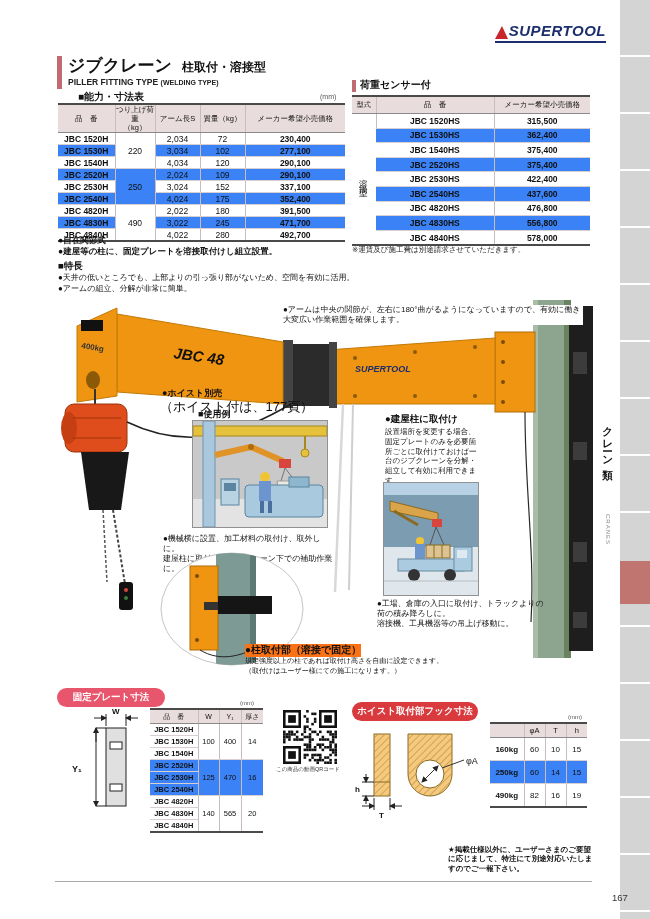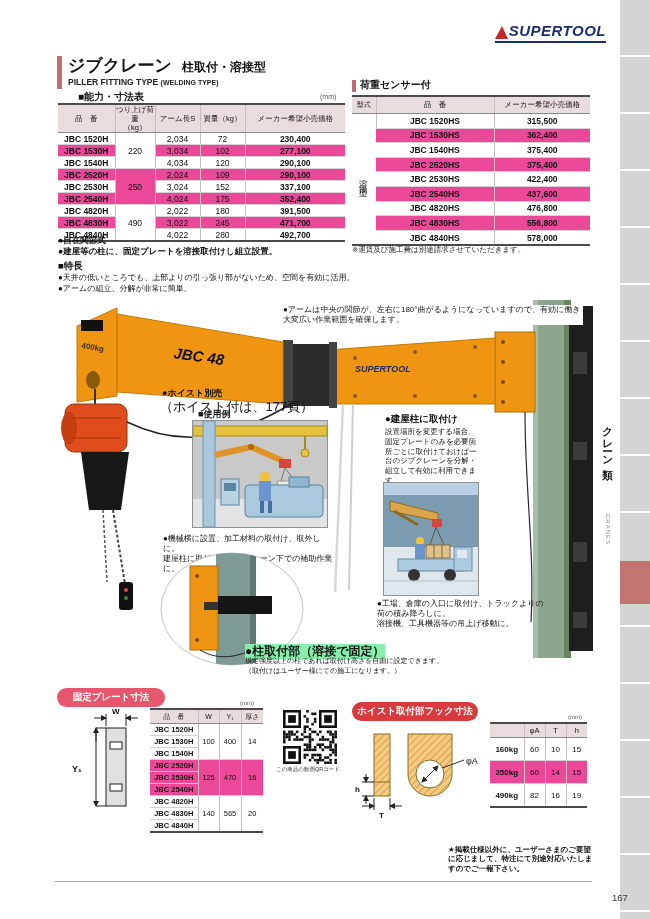--- a/index.html
+++ b/index.html
@@ -31,21 +31,21 @@
   .title-en{position:absolute;left:68px;top:77px;font-size:8.5px;font-weight:bold;color:#222;}
   .title-en-sub{font-size:7px;}
 
   
   table.dtable{border-collapse:collapse;table-layout:fixed;background:#fff;
         border-top:2px solid #4a4a4a;border-bottom:2px solid #4a4a4a;}
   table.dtable th{background:#e9dcdc;font-weight:normal;border-bottom:1px solid #8a8a8a;}
   table.dtable th,table.dtable td{border-left:1px solid #c9bcbc;text-align:center;padding:0;overflow:hidden;}
   table.dtable th:first-child,table.dtable td:first-child{border-left:none;}
   table.dtable td{border-bottom:1px solid #d8cfcf;}
-  table.dtable tr.alt{background:#ec4899;}
+  table.dtable tr.alt{background:#3b82f6;}
   td.model{font-weight:bold;text-align:left;padding-left:4px;}
   td.price{font-weight:bold;}
   .unit{font-size:7px;color:#555;}
 
   .spec-table{position:absolute;left:58px;top:103px;width:287px;font-size:8.5px;}
   .spec-table th{height:20px;font-size:7.5px;}
   .spec-table td{height:11px;}
   .th-multi{white-space:pre-line;font-size:6.5px;line-height:1.2;}
 
   .sensor-table{position:absolute;left:352px;top:95px;width:238px;font-size:8.5px;}
@@ -377,21 +377,21 @@
       <rect x="90" y="0" width="6" height="114" fill="#5d7a72"></rect>
       <rect x="30" y="14" width="28" height="84" fill="#f09511" stroke="#b06c08"></rect>
       <circle cx="37" cy="24" r="2" fill="#7a4d04"></circle>
         <circle cx="37" cy="88" r="2" fill="#7a4d04"></circle>
       <rect x="58" y="44" width="54" height="18" fill="#151515"></rect>
       <rect x="44" y="50" width="14" height="8" fill="#333"></rect>
       <path d="M40,98 C60,110 80,104 96,96" stroke="#222" fill="none"></path>
     </g>
   </svg>
 
-  <div class="abs jp bold" style="left:245px;top:644px;font-size:12px;background:#86efac;">●柱取付部（溶接で固定）</div>
+  <div class="abs jp bold" style="left:245px;top:644px;font-size:10px;background:#f97316;">●柱取付部（溶接で固定）</div>
   <div class="abs jp" style="left:245px;top:657px;font-size:7px;">規定強度以上の柱であれば取付け高さを自由に設定できます。</div>
   <div class="abs jp" style="left:245px;top:667px;font-size:7px;">（取付けはユーザー様にての施工になります。）</div>
 
   <div class="badge badge-pink" style="left:57px;top:688px;width:108px;">固定プレート寸法</div>
 
   <svg class="abs" style="left:60px;top:702px;" width="95" height="150" viewBox="0 0 95 150">
     <defs>
       <marker id="ar" markerWidth="6" markerHeight="6" refX="5" refY="3" orient="auto">
         <path d="M0,0 L6,3 L0,6 Z" fill="#222"></path>
       </marker>

